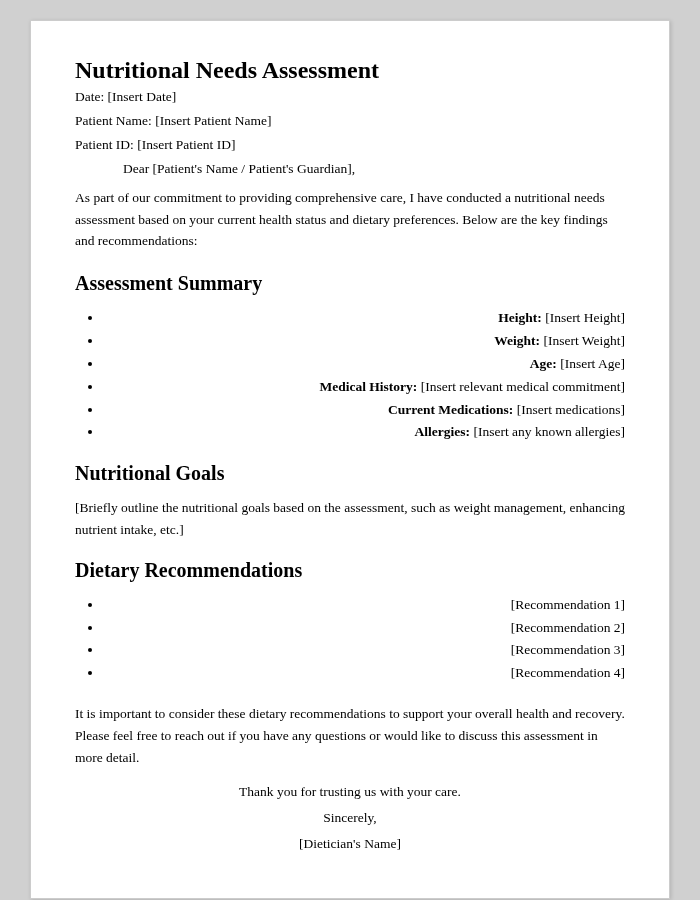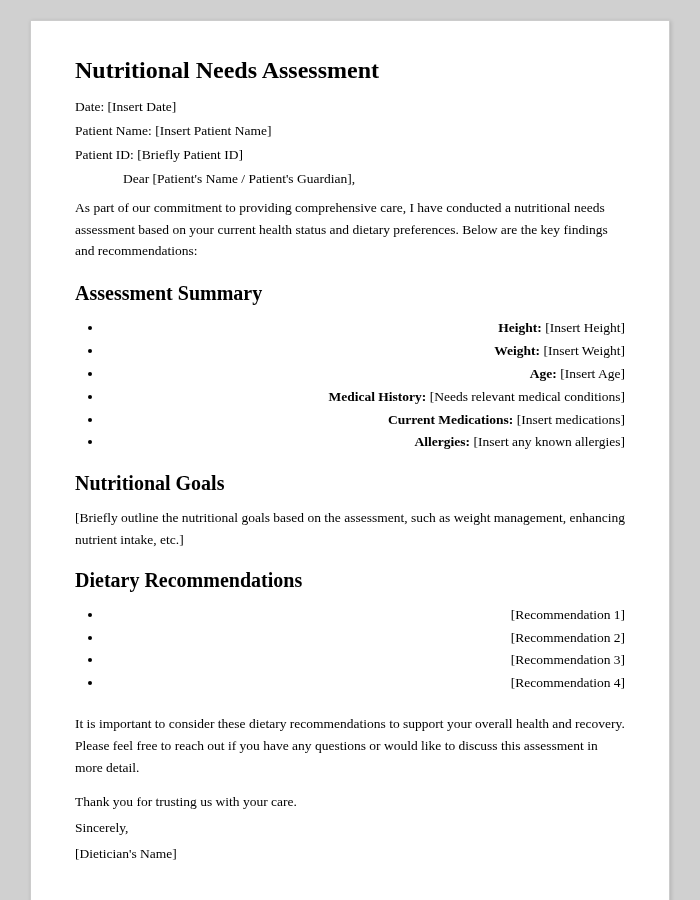--- a/index.html
+++ b/index.html
@@ -25,21 +25,21 @@
       min-height: 860px;
       padding: 36px 44px;
       border: 1px solid #cccccc;
       box-shadow: 1px 1px 4px rgba(0,0,0,0.15);
     }
 
     .doc-title {
       font-size: 24px;
       font-weight: bold;
       font-family: Georgia, serif;
-      margin-bottom: 15px;
+      margin-bottom: 5px;
       color: #000;
     }
 
     .meta-line {
       font-size: 13.5px;
       margin-bottom: 8px;
       color: #000;
       font-family: Georgia, serif;
     }
 
@@ -92,20 +92,21 @@
       color: #000;
       margin-bottom: 16px;
       font-family: Georgia, serif;
     }
 
     .closing-line {
       font-size: 13.5px;
       color: #000;
       margin-bottom: 10px;
       font-family: Georgia, serif;
+      text-align: center;
     }
 
     .section-block {
       margin-bottom: 18px;
     }
 
     .nutritional-goals-text {
       font-size: 13.5px;
       line-height: 1.6;
       color: #000;
@@ -114,33 +115,33 @@
   </style>
 </head>
 <body>
 
 <div class="document">
 
   <h1 class="doc-title">Nutritional Needs Assessment</h1>
 
   <p class="meta-line">Date: [Insert Date]</p>
   <p class="meta-line">Patient Name: [Insert Patient Name]</p>
-  <p class="meta-line">Patient ID: [Briefly Patient ID]</p>
+  <p class="meta-line">Patient ID: [Insert Patient ID]</p>
 
   <p class="salutation">Dear [Patient's Name / Patient's Guardian],</p>
 
   <p class="intro-paragraph">As part of our commitment to providing comprehensive care, I have conducted a nutritional needs assessment based on your current health status and dietary preferences. Below are the key findings and recommendations:</p>
 
   <div class="section-block">
     <h2 class="section-heading">Assessment Summary</h2>
     <ul class="bullet-list">
     <li><span class="bold-label">Height:</span><span> [Insert Height]</span></li>
         <li><span class="bold-label">Weight:</span><span> [Insert Weight]</span></li>
         <li><span class="bold-label">Age:</span><span> [Insert Age]</span></li>
-        <li><span class="bold-label">Medical History:</span><span> [Needs relevant medical conditions]</span></li>
+        <li><span class="bold-label">Medical History:</span><span> [Insert relevant medical commitment]</span></li>
         <li><span class="bold-label">Current Medications:</span><span> [Insert medications]</span></li>
         <li><span class="bold-label">Allergies:</span><span> [Insert any known allergies]</span></li>
       </ul>
   </div>
 
   <div class="section-block">
     <h2 class="section-heading">Nutritional Goals</h2>
     <p class="nutritional-goals-text">[Briefly outline the nutritional goals based on the assessment, such as weight management, enhancing nutrient intake, etc.]</p>
   </div>
 

